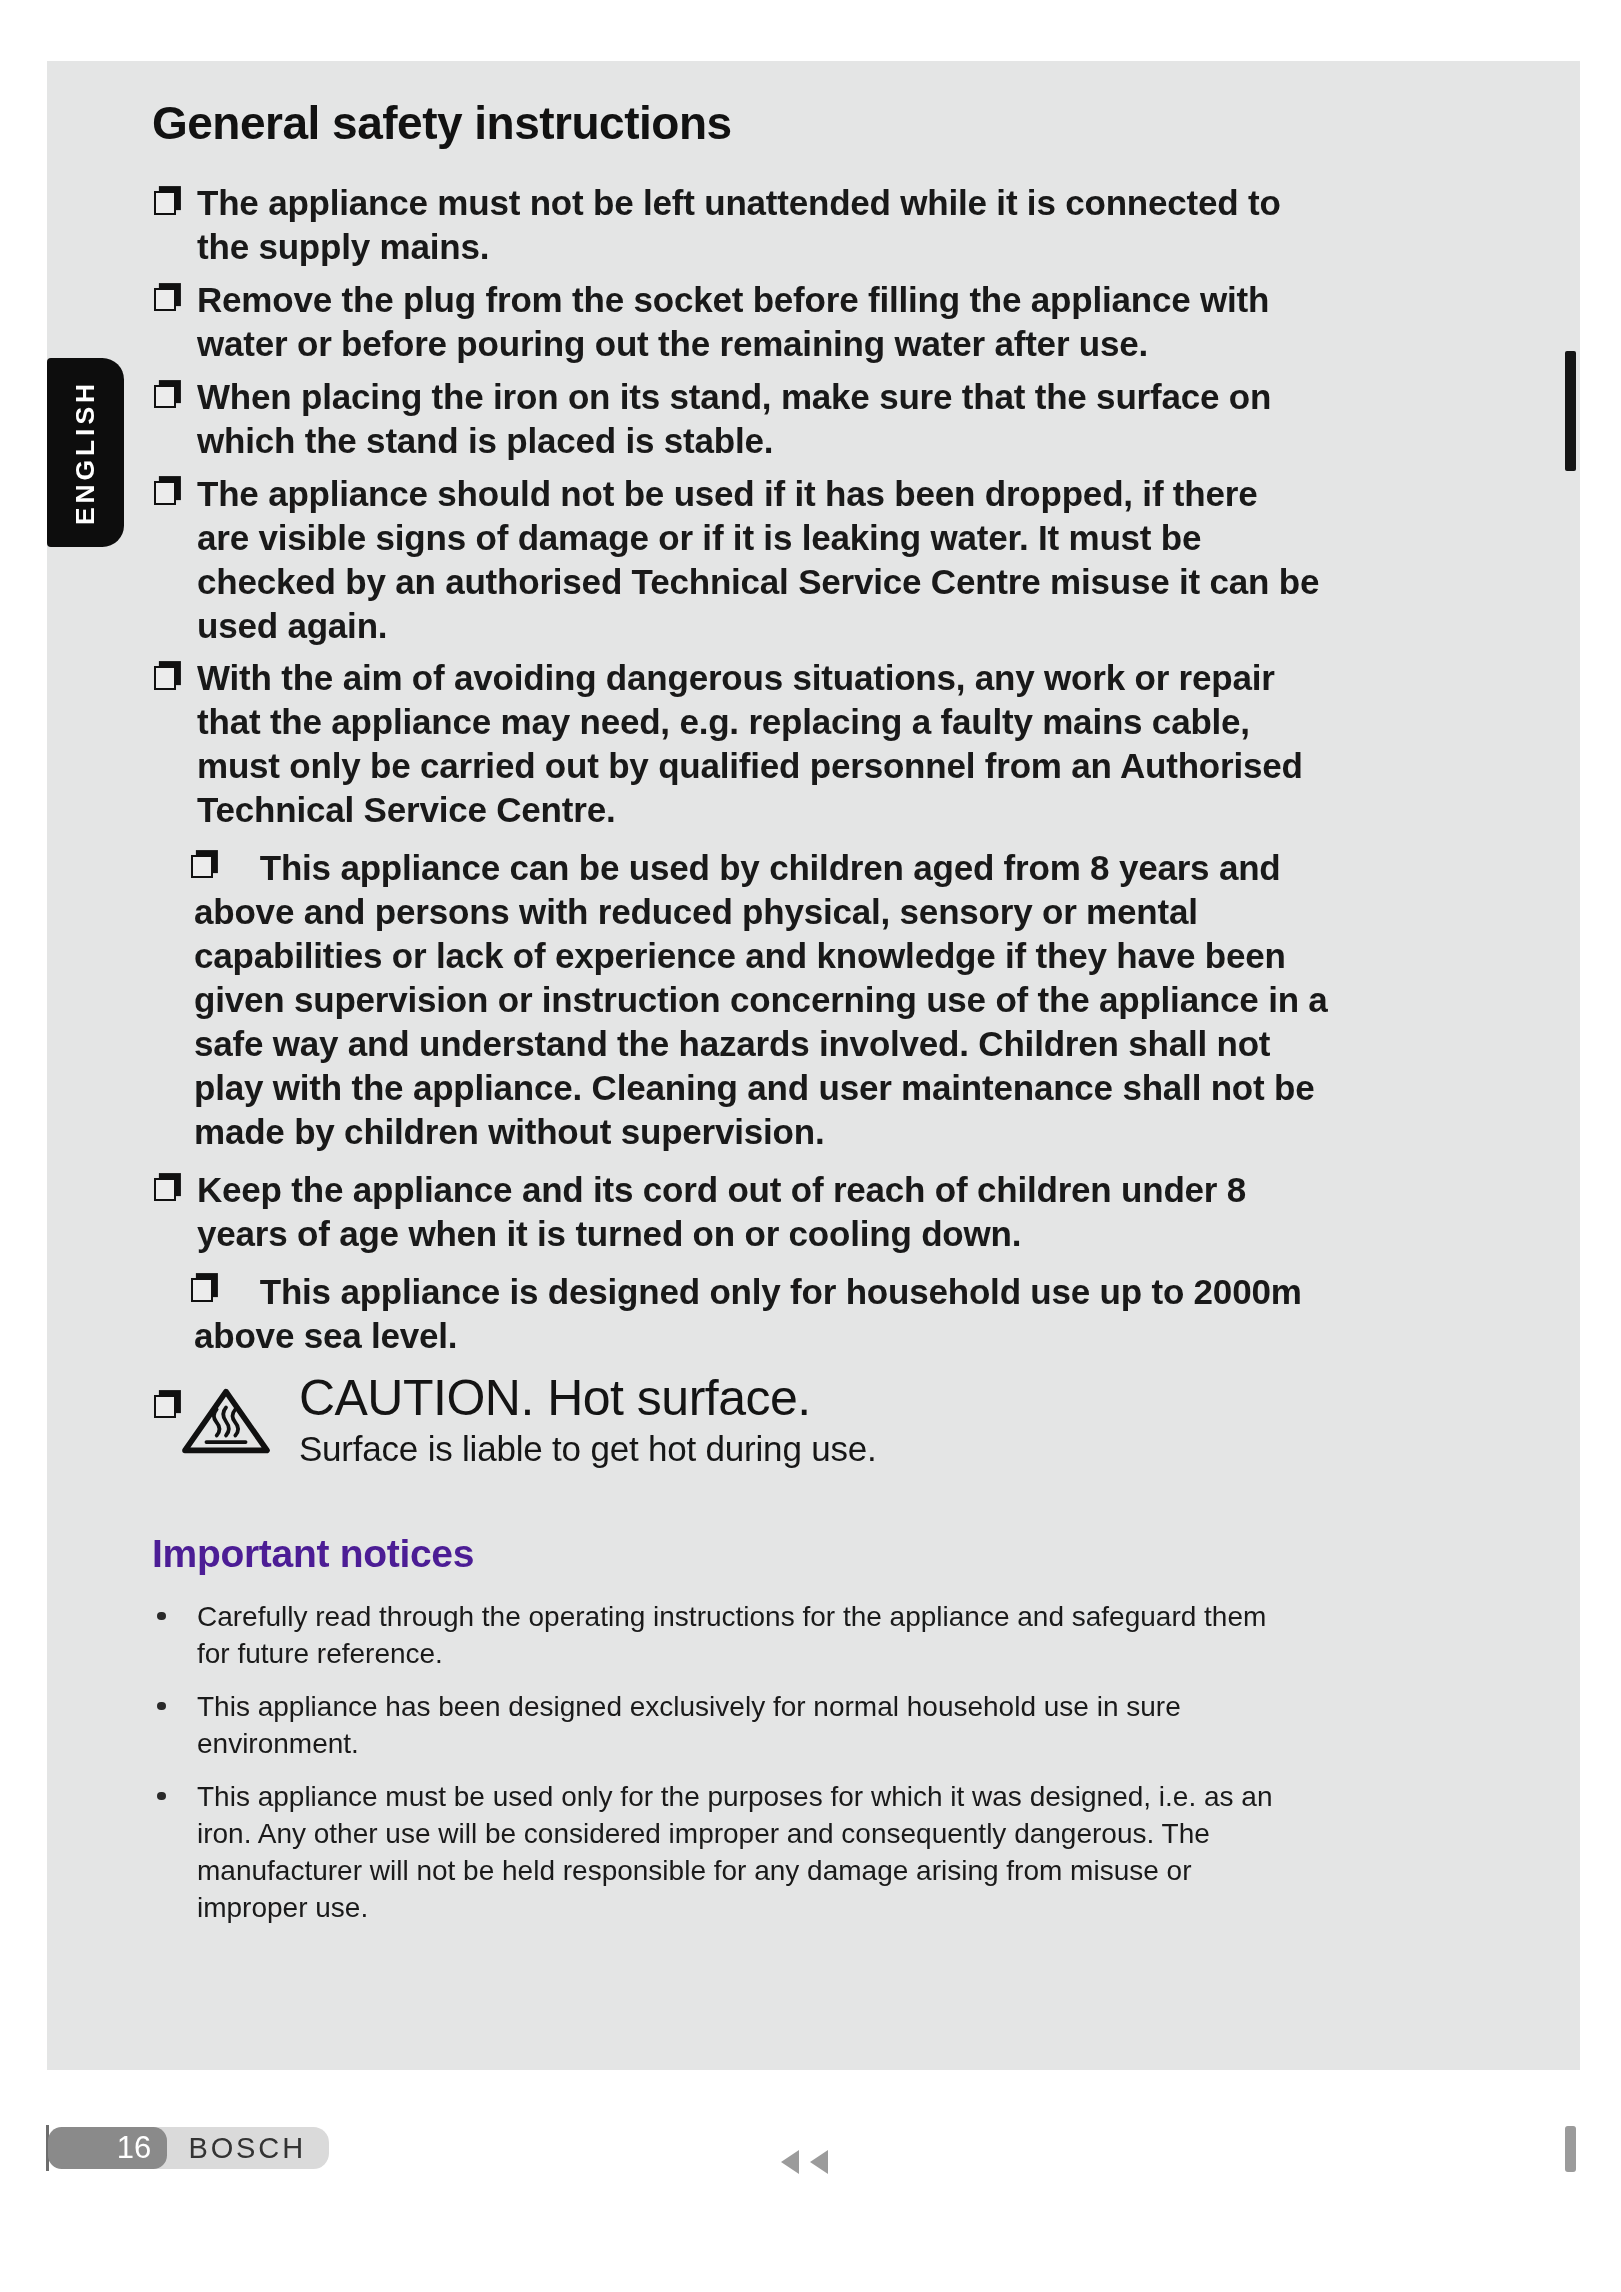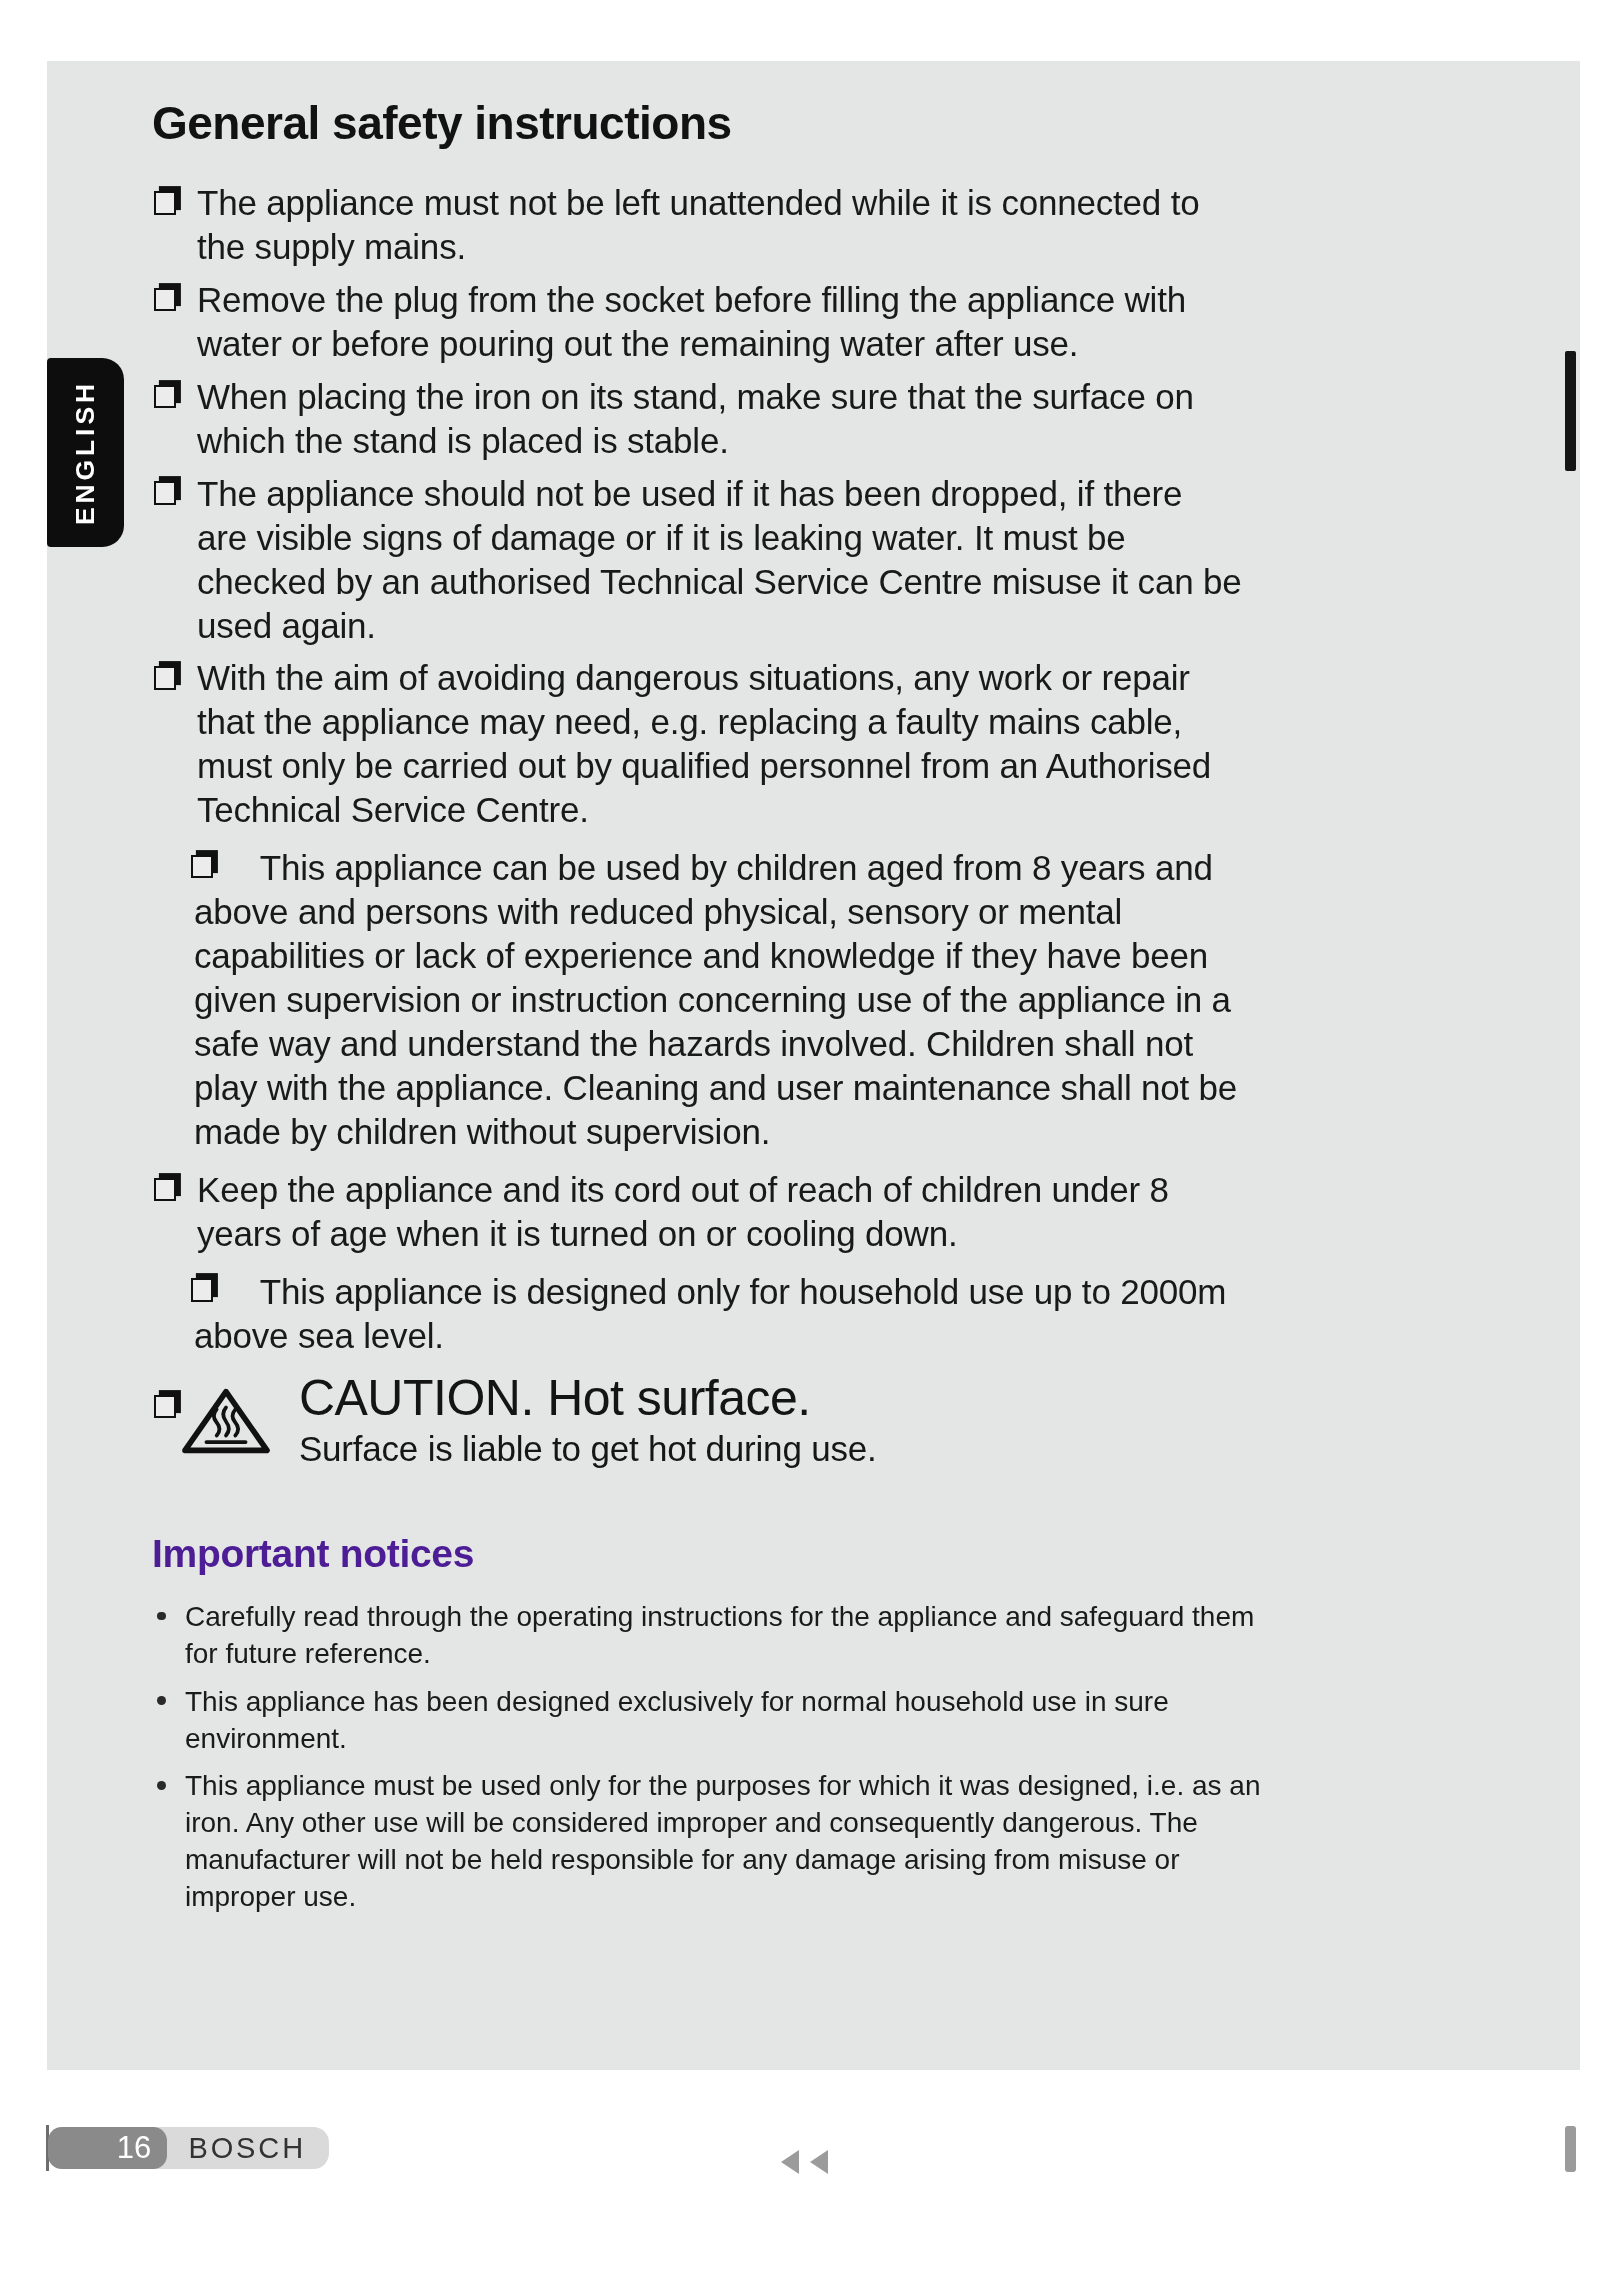--- a/index.html
+++ b/index.html
@@ -21,40 +21,40 @@
   .content{padding:15.7px 106px 0 105px;}
   .doc-title{
     font-size:46px;font-weight:bold;color:#121212;margin:19.6px 0 31px 0;
     letter-spacing:-0.5px;
   }
   
   .s-item{
     position:relative;margin:8.8px 0;font-size:35px;line-height:44px;
     letter-spacing:-0.2px;color:#191919;
   }
-  .s-item p{margin:0;padding-left:45px;white-space:pre-line;}
+  .s-item p{margin:0;padding-left:45px;white-space:pre-line;font-weight:bold;}
   .sq-bullet{
     box-sizing:border-box;width:21.6px;height:23.5px;background:#ececec;
     border:2.9px solid #101010;box-shadow:4.9px -4.9px 0 0 #101010;
   }
   .sq-abs{position:absolute;left:2px;top:9.8px;}
   .s-item.sub{margin:13.7px 0;}
   .s-item.sub p{padding-left:42px;text-indent:-2.9px;}
   .sq-inline{display:inline-block;vertical-align:2px;margin-right:47px;}
   
   .caution{position:relative;margin:3.9px 0 0 0;display:flex;align-items:flex-start;}
   .caution .sq-abs{top:23.5px;}
   .hot-icon{margin:15.7px 0 0 27.4px;flex:0 0 auto;}
   .caution-text{margin-left:25.5px;}
   .caution-title{font-size:50px;line-height:55px;letter-spacing:-0.5px;color:#141414;}
   .caution-sub{font-size:35px;line-height:45px;letter-spacing:-0.2px;}
   
   .notices-heading{font-size:39px;font-weight:bold;color:#4c1d95;margin:61px 0 21.6px 0;letter-spacing:-0.3px;}
   .n-item{position:relative;font-size:28px;line-height:37px;margin:10.8px 0;color:#1a1a1a;}
-  .n-item p{margin:4px;padding-left:29px;white-space:pre-line;}
+  .n-item p{margin:16px;padding-left:29px;white-space:pre-line;}
   .dot-bullet{position:absolute;left:4.9px;top:13.7px;width:8.8px;height:8.8px;border-radius:50%;background:#2a2a2a;}
   
   .lang-tab{
     position:absolute;left:47px;top:358px;width:77px;height:189px;
     background:#0d0d0d;border-radius:3.9px 21.6px 21.6px 3.9px;
     display:flex;align-items:center;justify-content:center;
   }
   .lang-tab span{
     writing-mode:vertical-rl;transform:rotate(180deg);
     color:#ffffff;font-size:26.5px;font-weight:bold;letter-spacing:3.9px;

